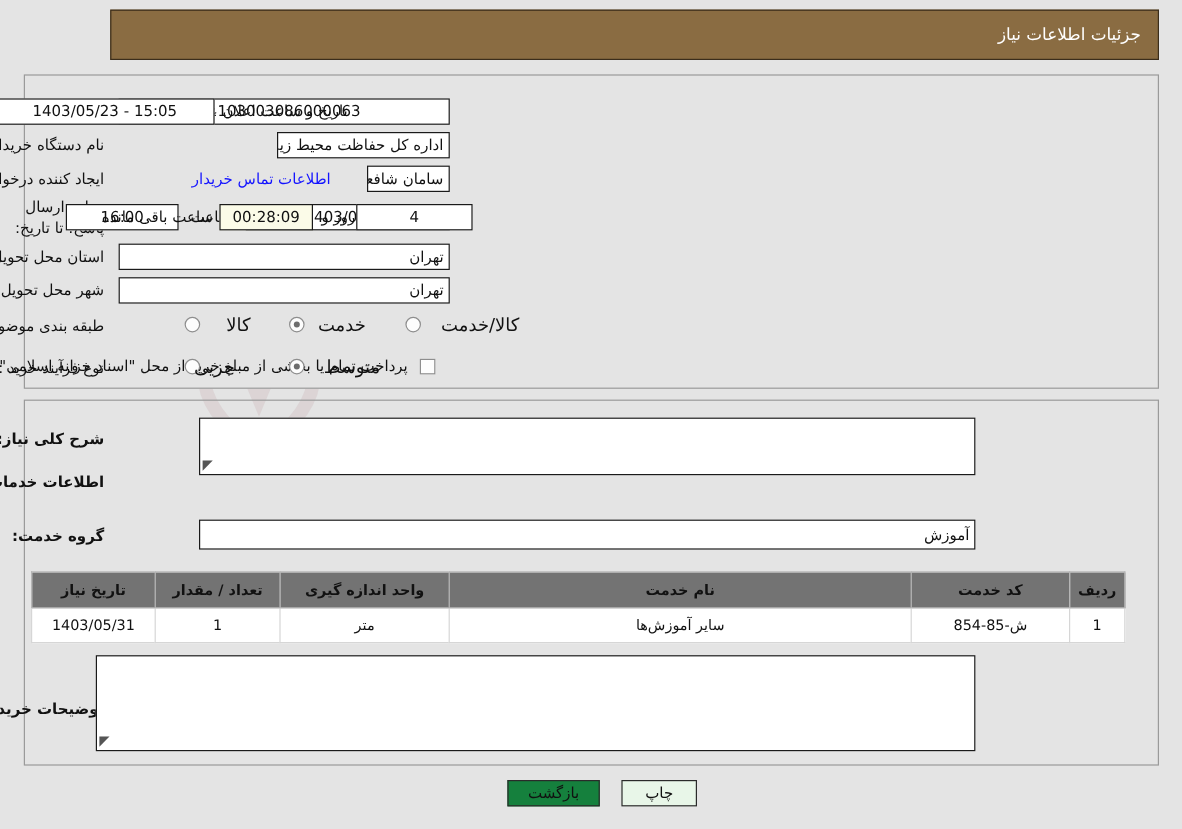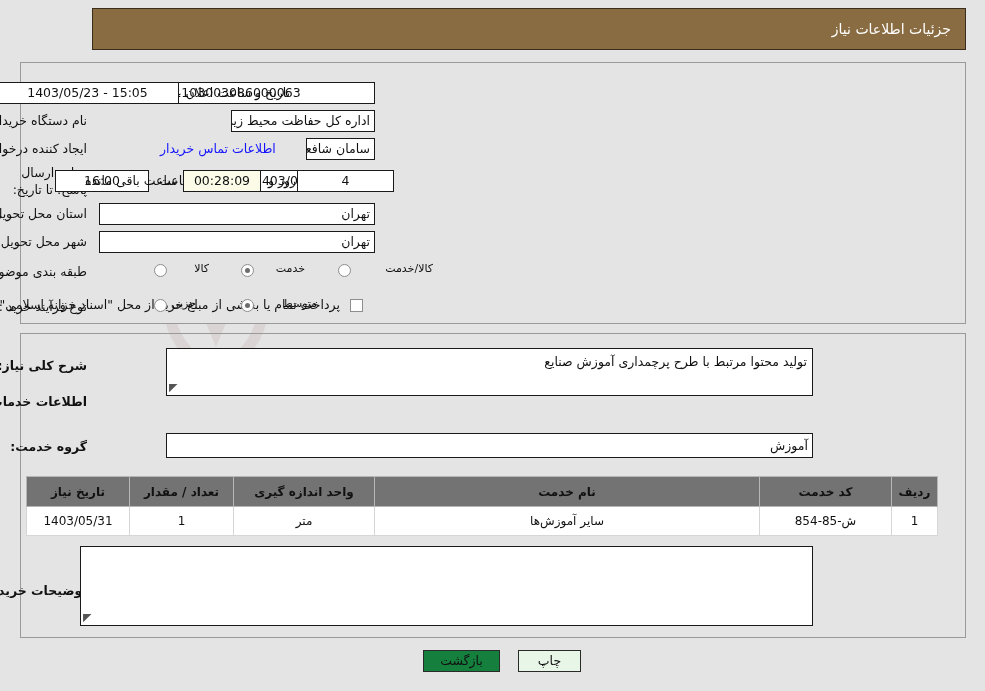--- a/index.html
+++ b/index.html
@@ -125,21 +125,21 @@
     content: "";
     position: absolute;
     left: 50%; top: 50%;
     width: 5px; height: 5px;
     margin: -2.5px 0 0 -2.5px;
     border-radius: 50%;
     background: #6d6d6d;
   }
   .radio-lbl {
     position: absolute;
-    font-size: 11px;
+    font-size: 15px;
     color: #111;
     white-space: nowrap;
     z-index: 5;
   }
 
   .checkbox {
     position: absolute;
     width: 13px; height: 13px;
     border: 1px solid #8e8e8e;
     background: #fdfdfd;
@@ -304,21 +304,20 @@
   <span class="radio on" style="top:299px; right:731px;"></span>
   <span class="radio-lbl" style="top:297px; right:668px;">متوسط</span>
 
   <span class="checkbox" style="top:299px; right:622px;"></span>
   <div class="inline-txt" style="top:297px; right:645px; left:113px; text-align:right;">پرداخت تمام یا بخشی از مبلغ خرید،از محل "اسناد خزانه اسلامی" خواهد بود.</div>
 
   <div class="panel panel-middle"></div>
 
   <div class="lbl lbl-b" style="top:358px; right:898px;">شرح کلی نیاز:</div>
   <div class="ta" style="top:348px; right:172px; left:166px; height:48px;">
-    <span>تولید محتوا مرتبط با طرح پرچمداری آموزش صنایع</span>
     <span class="grip">◥</span>
   </div>
 
   <div class="section-head" style="top:394px; right:898px;">اطلاعات خدمات مورد نیاز</div>
 
   <div class="lbl lbl-b" style="top:439px; right:898px;">گروه خدمت:</div>
   <div class="fld rt" style="top:433px; right:172px; left:166px; width:auto; height:25px; line-height:23px;padding-left:28px;">آموزش</div>
 
   <div class="tbl-wrap">
     <table class="items">

